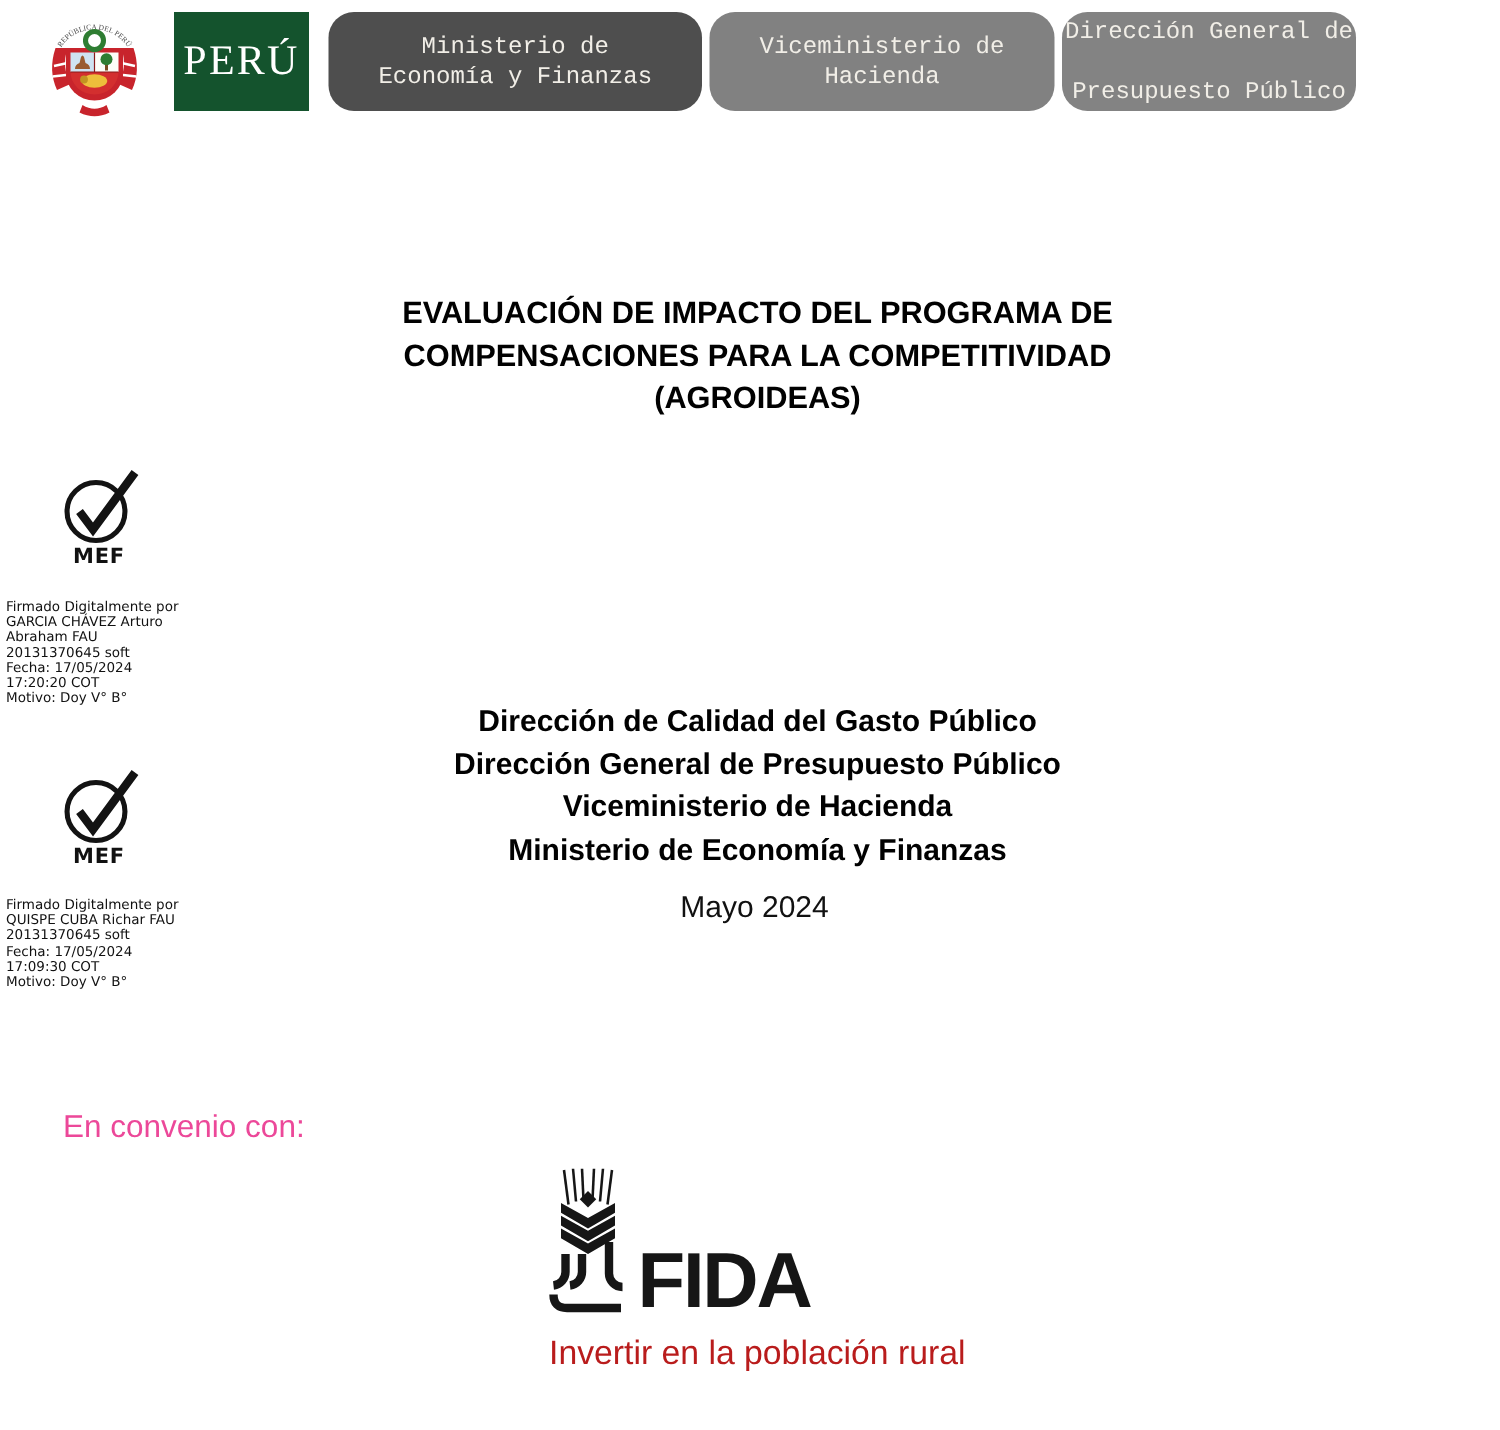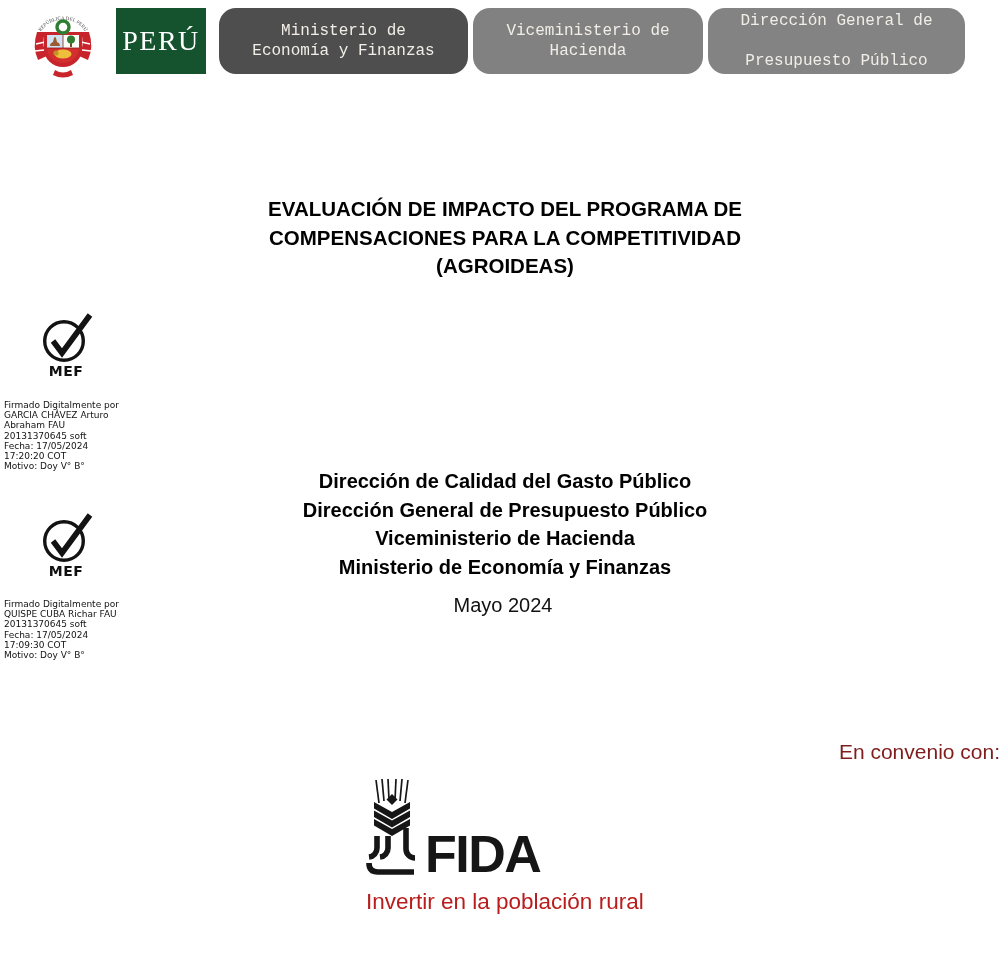--- a/index.html
+++ b/index.html
@@ -11,21 +11,21 @@
   .coat { position:absolute; left:27px; top:4px; width:72px; height:74px; }
   .hbox { position:absolute; top:8px; height:66px; display:flex; flex-direction:column;
           align-items:center; justify-content:center; text-align:center; }
   .peru-box { left:116px; width:90px; background:#14532d; }
   .peru-box .peru-word { color:#ffffff; font-family:"Liberation Serif", serif;
           font-size:28px; letter-spacing:1.5px; font-weight:500; }
   .gray-box { font-family:Liberation Mono, monospace; font-size:16px; line-height:20.5px;
           color:#f1eee7;border-radius:17px; }
   .gbox1 { left:219px; width:249px; background:#4e4e4e; }
   .gbox2 { left:473px; width:230px; background:#818181; }
-  .gbox3 { left:708px; width:257px; background:#838383;gap:20px; }
+  .gbox3 { left:708px; width:196px; background:#838383;gap:20px; }
 
   
   .doc-title { position:absolute; left:10px; top:195px; width:990px; text-align:center;
           font-size:20.5px; font-weight:bold; line-height:28.5px; color:#010101; }
   .doc-title span { display:block; }
 
   
   .mef-svg { position:absolute; left:38px; width:60px; height:52px; }
   .mef-label { position:absolute; left:26px; width:80px; text-align:center;
           font-size:14px; font-weight:bold; letter-spacing:0.5px; color:#111;
@@ -37,22 +37,22 @@
 
   
   .org-block { position:absolute; left:10px; top:419px; width:990px; text-align:center;
           font-size:20px; font-weight:bold; line-height:28.7px; color:#010101;margin-top:48px; }
   .org-block span { display:block; }
 
   .date-line { position:absolute; left:24px; top:594px; width:958px; text-align:center;
           font-size:20px; color:#111; }
 
   
-  .convenio { position:absolute; left:42px; top:740px; width:958px; text-align:right;
-          font-size:21px; color:#7f1d1d; }
+  .convenio { position:absolute; left:42px; top:740px; width:958px; text-align:left;
+          font-size:21px; color:#ec4899; }
   .fida-block { position:absolute; left:366px; top:779px; width:322px; }
   .fida-row { display:flex; align-items:flex-end; height:99px; }
   .fida-icon { width:52px; height:99px; flex:0 0 auto; }
   .fida-word { font-size:52px; font-weight:bold; letter-spacing:-1.5px; color:#161616;
           line-height:1; margin-left:7px; margin-bottom:-2px; }
   .fida-tagline { margin-top:11px; font-size:22.5px; color:#b91c1c; white-space:nowrap; }
 </style>
 </head>
 <body>
 

